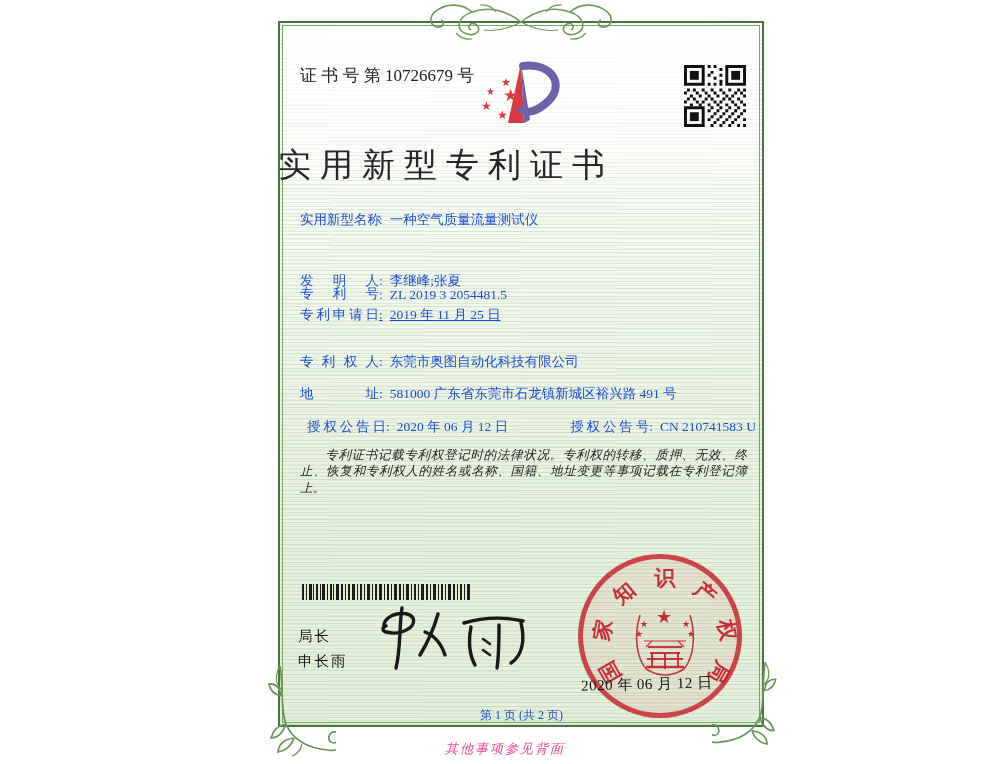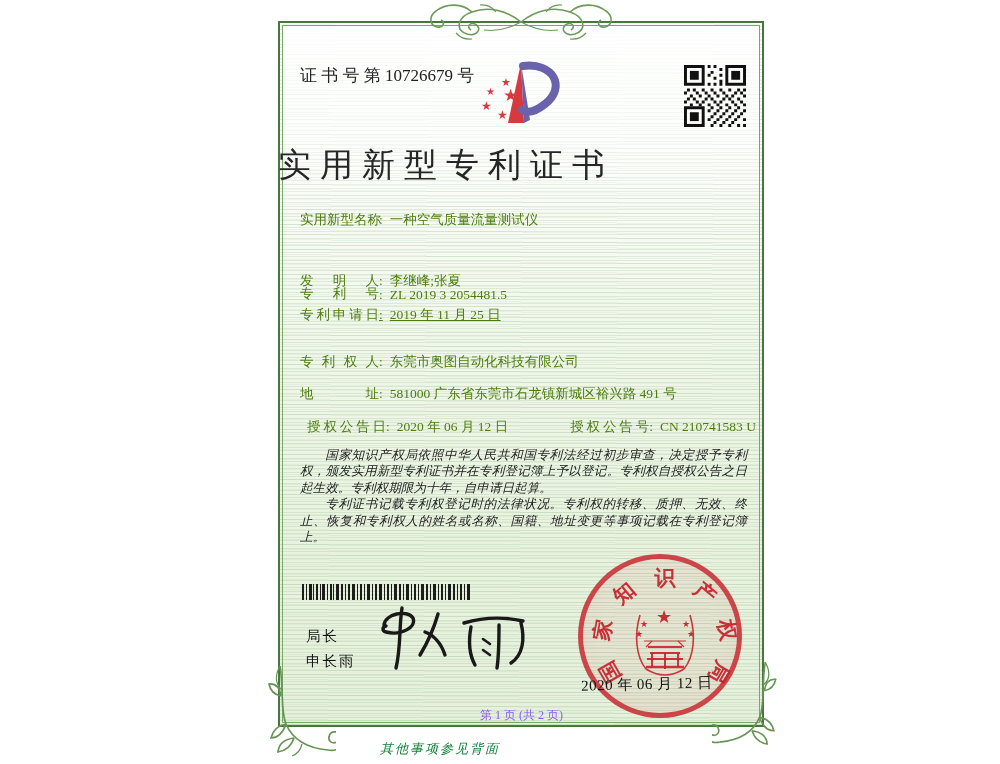--- a/index.html
+++ b/index.html
@@ -16,33 +16,33 @@
       repeating-linear-gradient(0deg, rgba(120,172,116,0.20) 0 1px, transparent 1px 3.6px),
       linear-gradient(180deg,#ffffff 0%,#fcfdfa 18%,#f1f7ea 45%,#e9f2df 75%,#e6f0dc 100%);
   }
   .frame-inner{position:absolute;inset:2px;border:1px solid #7ba569;}
   .whiteout-top{position:absolute;left:3px;top:3px;right:3px;height:190px;
     background:linear-gradient(180deg,rgba(255,255,255,0.92) 0%,rgba(255,255,255,0.55) 60%,rgba(255,255,255,0) 100%);}
   
   .cert-no{position:absolute;left:300px;top:64px;font-size:17px;color:#222;white-space:nowrap;}
   .title{position:absolute;left:278px;top:143px;width:487px;text-align:left;
     font-size:33px;letter-spacing:9px;color:#262626;font-weight:500;white-space:nowrap;}
-  .row{position:absolute;left:300px;font-size:13.5px;white-space:nowrap;color:#4d7c0f;}
+  .row{position:absolute;left:300px;font-size:13.5px;white-space:nowrap;color:#1d4ed8;}
   .flabel{display:inline-block;width:79px;text-align:justify;text-align-last:justify;vertical-align:bottom;}
   .colon{margin-right:7px;}
   .grant2{margin-left:62px;}
   .body-text{position:absolute;left:300px;top:447px;width:447px;
     font-size:12.6px;line-height:16.4px;text-align:justify;color:#232323;
     font-style:italic;font-family:"Liberation Serif","DejaVu Serif",serif;}
   .body-text p{margin:0;text-indent:2em;}
-  .signer{position:absolute;left:306px;font-size:14.5px;color:#161616;
+  .signer{position:absolute;left:298px;font-size:14.5px;color:#161616;
     font-family:Liberation Sans, sans-serif;letter-spacing:2px;}
-  .footer-page{position:absolute;left:278px;top:707px;width:487px;text-align:center;font-size:12px;color:#8b5cf6;}
-  .back-note{position:absolute;left:380px;top:740px;width:250px;
-    font-size:13px;font-style:italic;color:#15803d;letter-spacing:2px;}
+  .footer-page{position:absolute;left:278px;top:707px;width:487px;text-align:center;font-size:12px;color:#1d4ed8;}
+  .back-note{position:absolute;left:380px;top:740px;width:250px;text-align:center;
+    font-size:13px;font-style:italic;color:#ec4899;letter-spacing:2px;}
   
   .seal{position:absolute;left:578px;top:554px;width:164px;height:164px;border-radius:50%;
     border:5px solid rgba(199,35,44,0.82);box-sizing:border-box;
     background:radial-gradient(circle, rgba(214,60,66,0.07) 55%, rgba(214,60,66,0.14) 100%);}
   .seal-char{position:absolute;width:22px;height:26px;text-align:center;
     font-size:21px;font-weight:bold;color:rgba(196,33,42,0.92);line-height:26px;}
   .seal-date{position:absolute;left:581px;top:675px;font-size:15px;color:#101010;
     white-space:nowrap;transform:rotate(-1.5deg);letter-spacing:0.5px;}
   
   .logo{position:absolute;left:477px;top:57px;width:92px;height:78px;}
@@ -152,21 +152,20 @@
   <span class="flabel">专利权人</span><span class="colon">:</span><span>东莞市奥图自动化科技有限公司</span>
 </div>
 <div class="row" style="top:385px;">
   <span class="flabel">地址</span><span class="colon">:</span><span>581000 广东省东莞市石龙镇新城区裕兴路 491 号</span>
 </div>
 <div class="row" style="top:418px;margin-left:7px;">
   <span class="flabel">授权公告日</span><span class="colon">:</span><span>2020 年 06 月 12 日</span><span class="grant2"><span class="flabel">授权公告号</span><span class="colon">:</span><span>CN 210741583 U</span></span>
 </div>
 
 <div class="body-text">
-  <p>国家知识产权局依照中华人民共和国专利法经过初步审查，决定授予专利权，颁发实用新型专利证书并在专利登记簿上予以登记。专利权自授权公告之日起生效。专利权期限为十年，自申请日起算。</p>
   <p>专利证书记载专利权登记时的法律状况。专利权的转移、质押、无效、终止、恢复和专利权人的姓名或名称、国籍、地址变更等事项记载在专利登记簿上。</p>
 </div>
 
 <svg class="barcode" viewBox="0 0 170 16" preserveAspectRatio="none">
   <g fill="#1c1c1c">
     <rect x="0" width="2" height="16"></rect>
       <rect x="4" width="1" height="16"></rect>
       <rect x="7" width="3" height="16"></rect>
       <rect x="11" width="1" height="16"></rect>
     <rect x="14" width="2" height="16"></rect>

